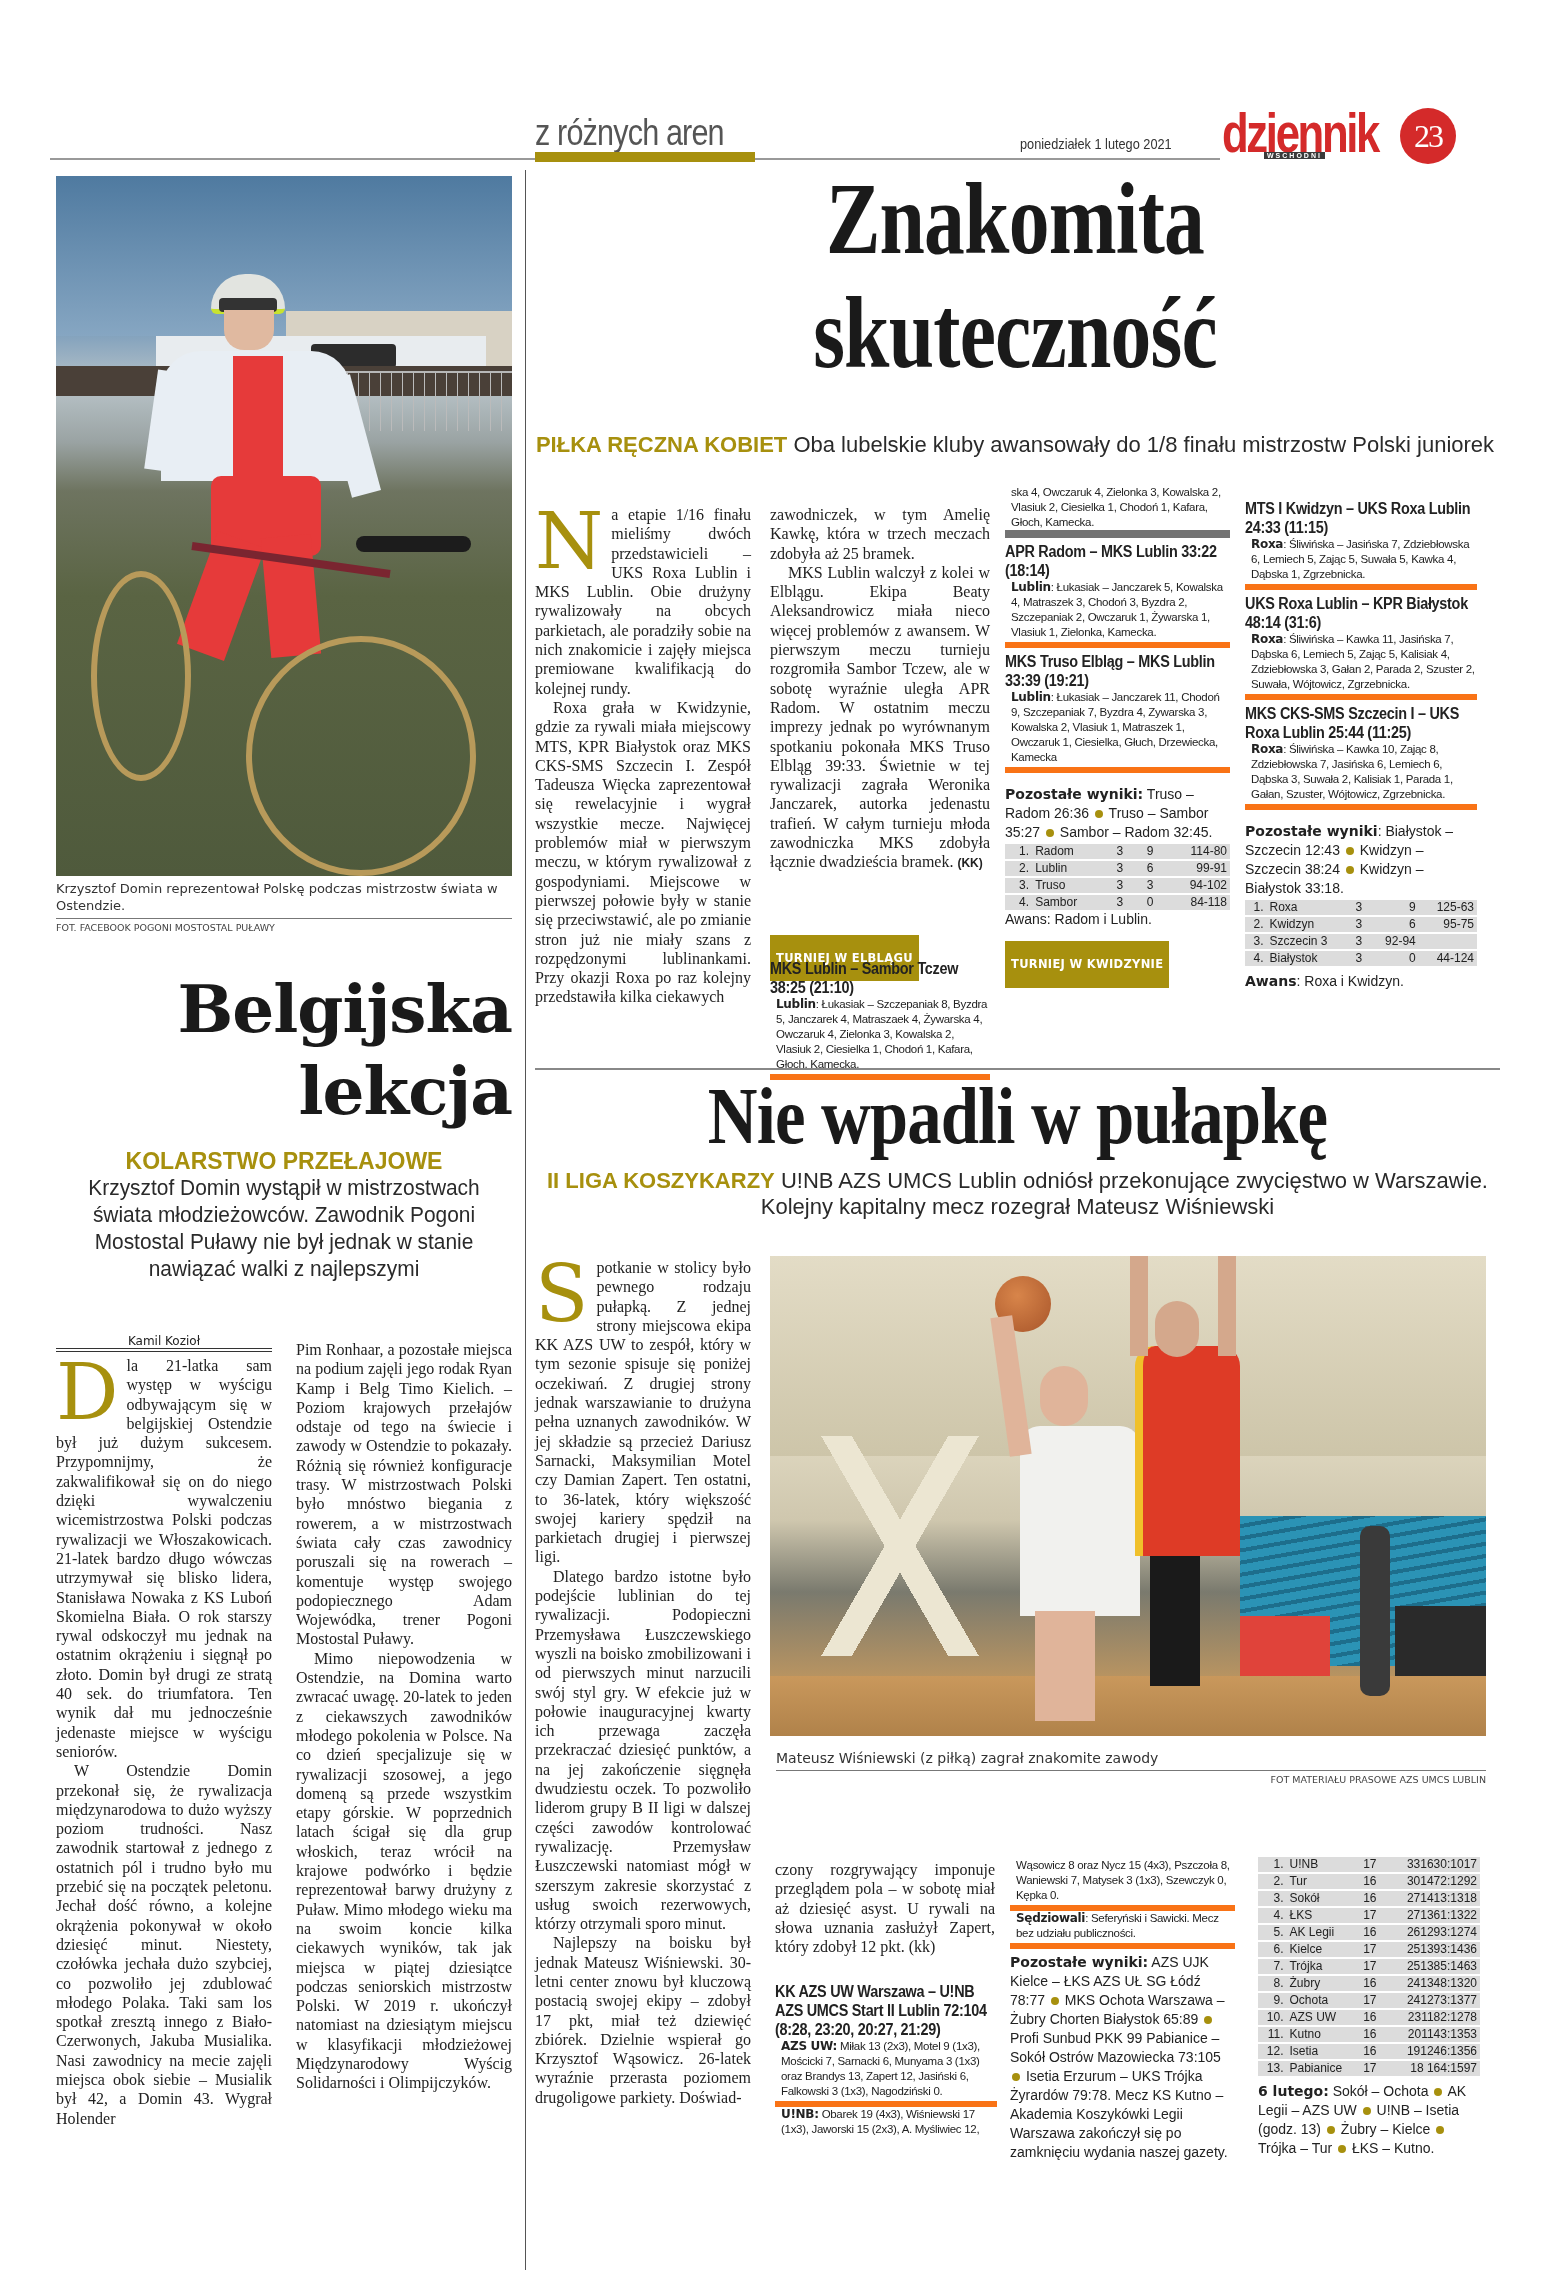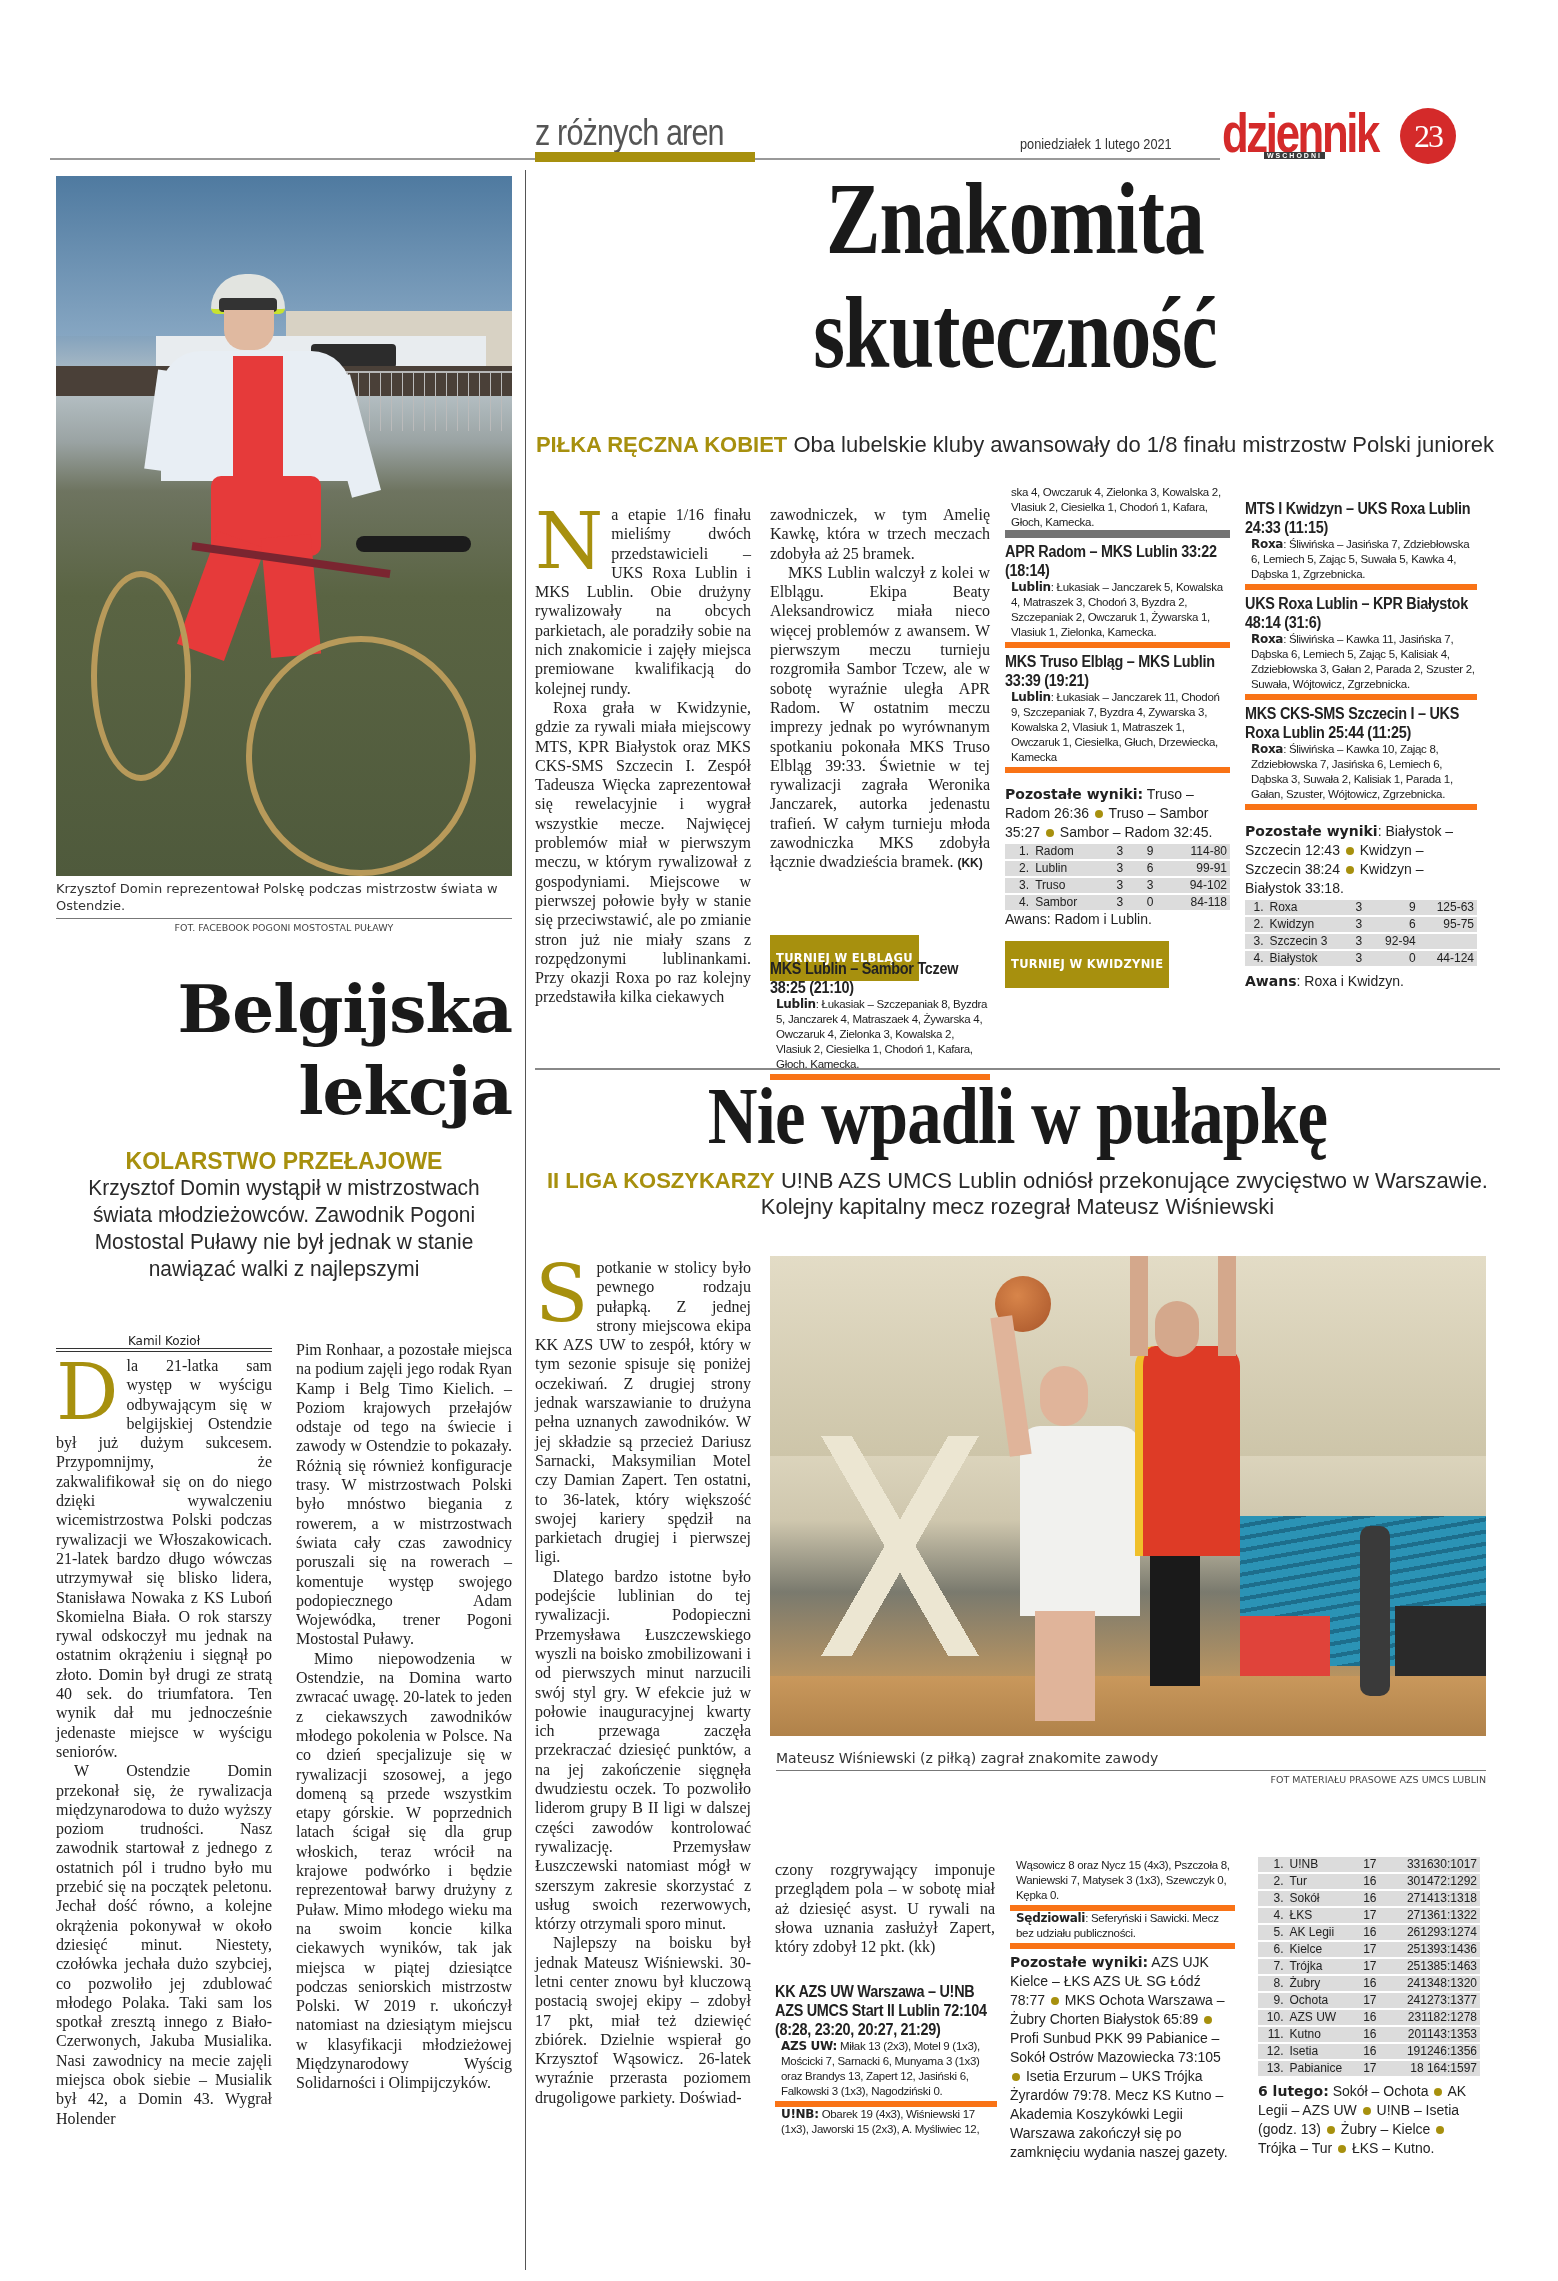--- a/index.html
+++ b/index.html
@@ -13,21 +13,21 @@
 #date{left:1020px;top:135px;font-family:"Liberation Sans",sans-serif;font-size:15px;color:#333;transform:scaleX(.85);transform-origin:left}
 #logo{left:1222px;top:108px;width:170px;height:56px}
 #logo .word{font-family:"Liberation Sans",sans-serif;font-weight:bold;font-size:56px;color:#d42a2a;letter-spacing:-3px;line-height:50px;transform:scaleX(.78);transform-origin:left;display:block}
 #logo .sub{position:absolute;left:42px;top:44px;background:#3a3a3a;color:#fff;font-family:"Liberation Sans",sans-serif;font-size:7px;font-weight:bold;letter-spacing:2px;padding:0 3px}
 #pagenum{left:1400px;top:108px;width:56px;height:56px;border-radius:50%;background:#d42a2a;color:#fff;font-family:"Liberation Serif",serif;font-size:32px;line-height:56px;text-align:center;letter-spacing:-2px}
 
 #cyclist-photo{left:56px;top:176px;width:456px;height:700px;overflow:hidden;background:linear-gradient(180deg,#5f86a8 0%,#7e9fbc 22%,#b8c3c8 30%,#9aa3a3 38%,#6e7460 45%,#5a6443 60%,#4f5a3c 100%)}
 .pv{position:absolute}
 #cap1{left:56px;top:880px;width:456px;font-family:"DejaVu Sans",sans-serif;font-size:13px;line-height:17px;color:#333}
 #cap1-rule{left:56px;top:918px;width:456px;height:1px;background:#777}
-#credit1{left:56px;top:922px;width:456px;text-align:center;font-family:"DejaVu Sans",sans-serif;font-size:9.5px;color:#444}
+#credit1{left:56px;top:922px;width:456px;text-align:left;font-family:"DejaVu Sans",sans-serif;font-size:9.5px;color:#444}
 .vrule{width:1px;background:#555}
 
 #h-belg{left:56px;top:968px;width:456px;text-align:right;font-family:"DejaVu Serif",serif;font-weight:bold;font-size:66px;line-height:82px;color:#1a1a1a;letter-spacing:-1px}
 #kicker-belg{left:56px;top:1148px;width:456px;text-align:center;font-family:"Liberation Sans",sans-serif;font-weight:bold;font-size:23px;color:#a7900e}
 #deck-belg{left:56px;top:1174px;width:456px;text-align:center;font-family:"Liberation Sans",sans-serif;font-size:22px;line-height:27px;color:#2a2a2a;transform:scaleX(.95);transform-origin:center top}
 #byline{left:56px;top:1334px;width:216px;text-align:center;font-family:"DejaVu Sans",sans-serif;font-size:12px;border-bottom:1px solid #333}
 .body{font-family:"Liberation Serif",serif;font-size:16px;line-height:19.3px;color:#222;text-align:justify;hyphens:manual}
 .body p{text-indent:18px}
 .body p.first{text-indent:0}
 .drop{float:left;font-family:"DejaVu Serif",serif;font-size:78px;line-height:64px;color:#a7900e;margin:4px 8px 0 0}

